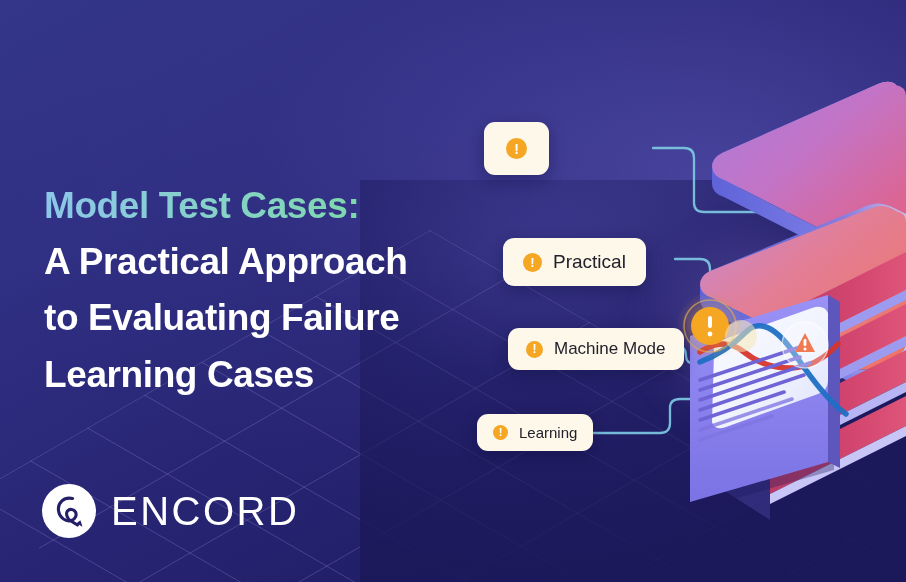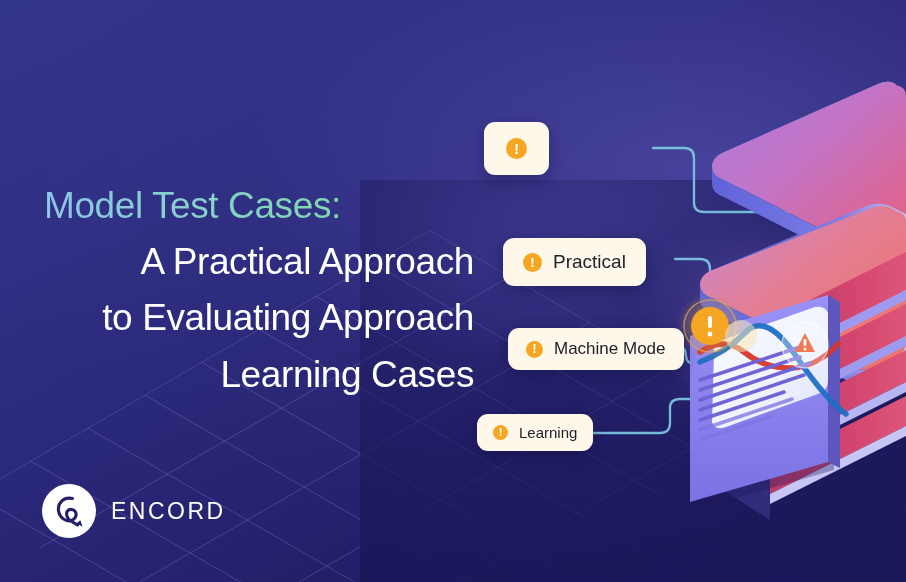--- a/index.html
+++ b/index.html
@@ -68,49 +68,48 @@
     pointer-events: none;
   }
 
   
   .headline {
     position: absolute;
     left: 44px;
     top: 178px;
     width: 430px;
     font-size: 37px;
-    font-weight: normal;
+    font-weight: bold;
     line-height: 1.52;
     letter-spacing: -0.4px;
     color: #ffffff;
   }
   .headline .accent {
     background: linear-gradient(90deg, #8dc6ea 0%, #86d2c8 55%, #7fd9ab 100%);
     -webkit-background-clip: text;
     background-clip: text;
     color: transparent;
     -webkit-text-fill-color: transparent;
   }
   .headline .rest {
     display: block;
     color: #ffffff;
-    text-align: right;
   }
 
   
   .logo {
     position: absolute;
     left: 42px;
     top: 484px;
     display: flex;
     align-items: center;
     gap: 15px;
   }
   .logo-wordmark {
-    font-size: 23px;
+    font-size: 40px;
     letter-spacing: 2.5px;
     color: #ffffff;
     font-weight: 400;
   }
 
   
   .pill {
     position: absolute;
     display: flex;
     align-items: center;
@@ -268,21 +267,21 @@
       <circle cx="710" cy="326" r="19" fill="#f5a623"></circle>
       <rect x="708" y="316" width="4" height="12" rx="2" fill="#ffffff"></rect>
       <circle cx="710" cy="334" r="2.4" fill="#ffffff"></circle>
       <circle cx="741" cy="336" r="16" fill="#f6e7b6" opacity="0.55"></circle>
     </g>
   </svg>
 
   <div class="headline">
     <span class="accent">Model Test Cases:</span>
     <span class="rest">A Practical Approach</span>
-    <span class="rest">to Evaluating Approach</span>
+    <span class="rest">to Evaluating Failure</span>
     <span class="rest">Learning Cases</span>
   </div>
 
   <div class="logo">
     <svg width="54" height="54" viewBox="0 0 54 54">
       <circle cx="27" cy="27" r="27" fill="#ffffff"></circle>
       <path d="M30.5 14.5 C22 12.5 15.5 19 16.5 26.5 C17.4 33.5 24 38.5 29.5 36.5 C33.5 35 35 31 33.5 28 C32 25 27.5 24.5 25.5 27 C23.5 29.5 25 34.5 28.5 36.8 L35.5 41" fill="none" stroke="#241f66" stroke-width="3.1" stroke-linecap="round"></path>
       <path d="M34.5 39.2 L40.5 42.8 L38.4 36.2 Z" fill="#241f66"></path>
     </svg>
     <span class="logo-wordmark">ENCORD</span>

